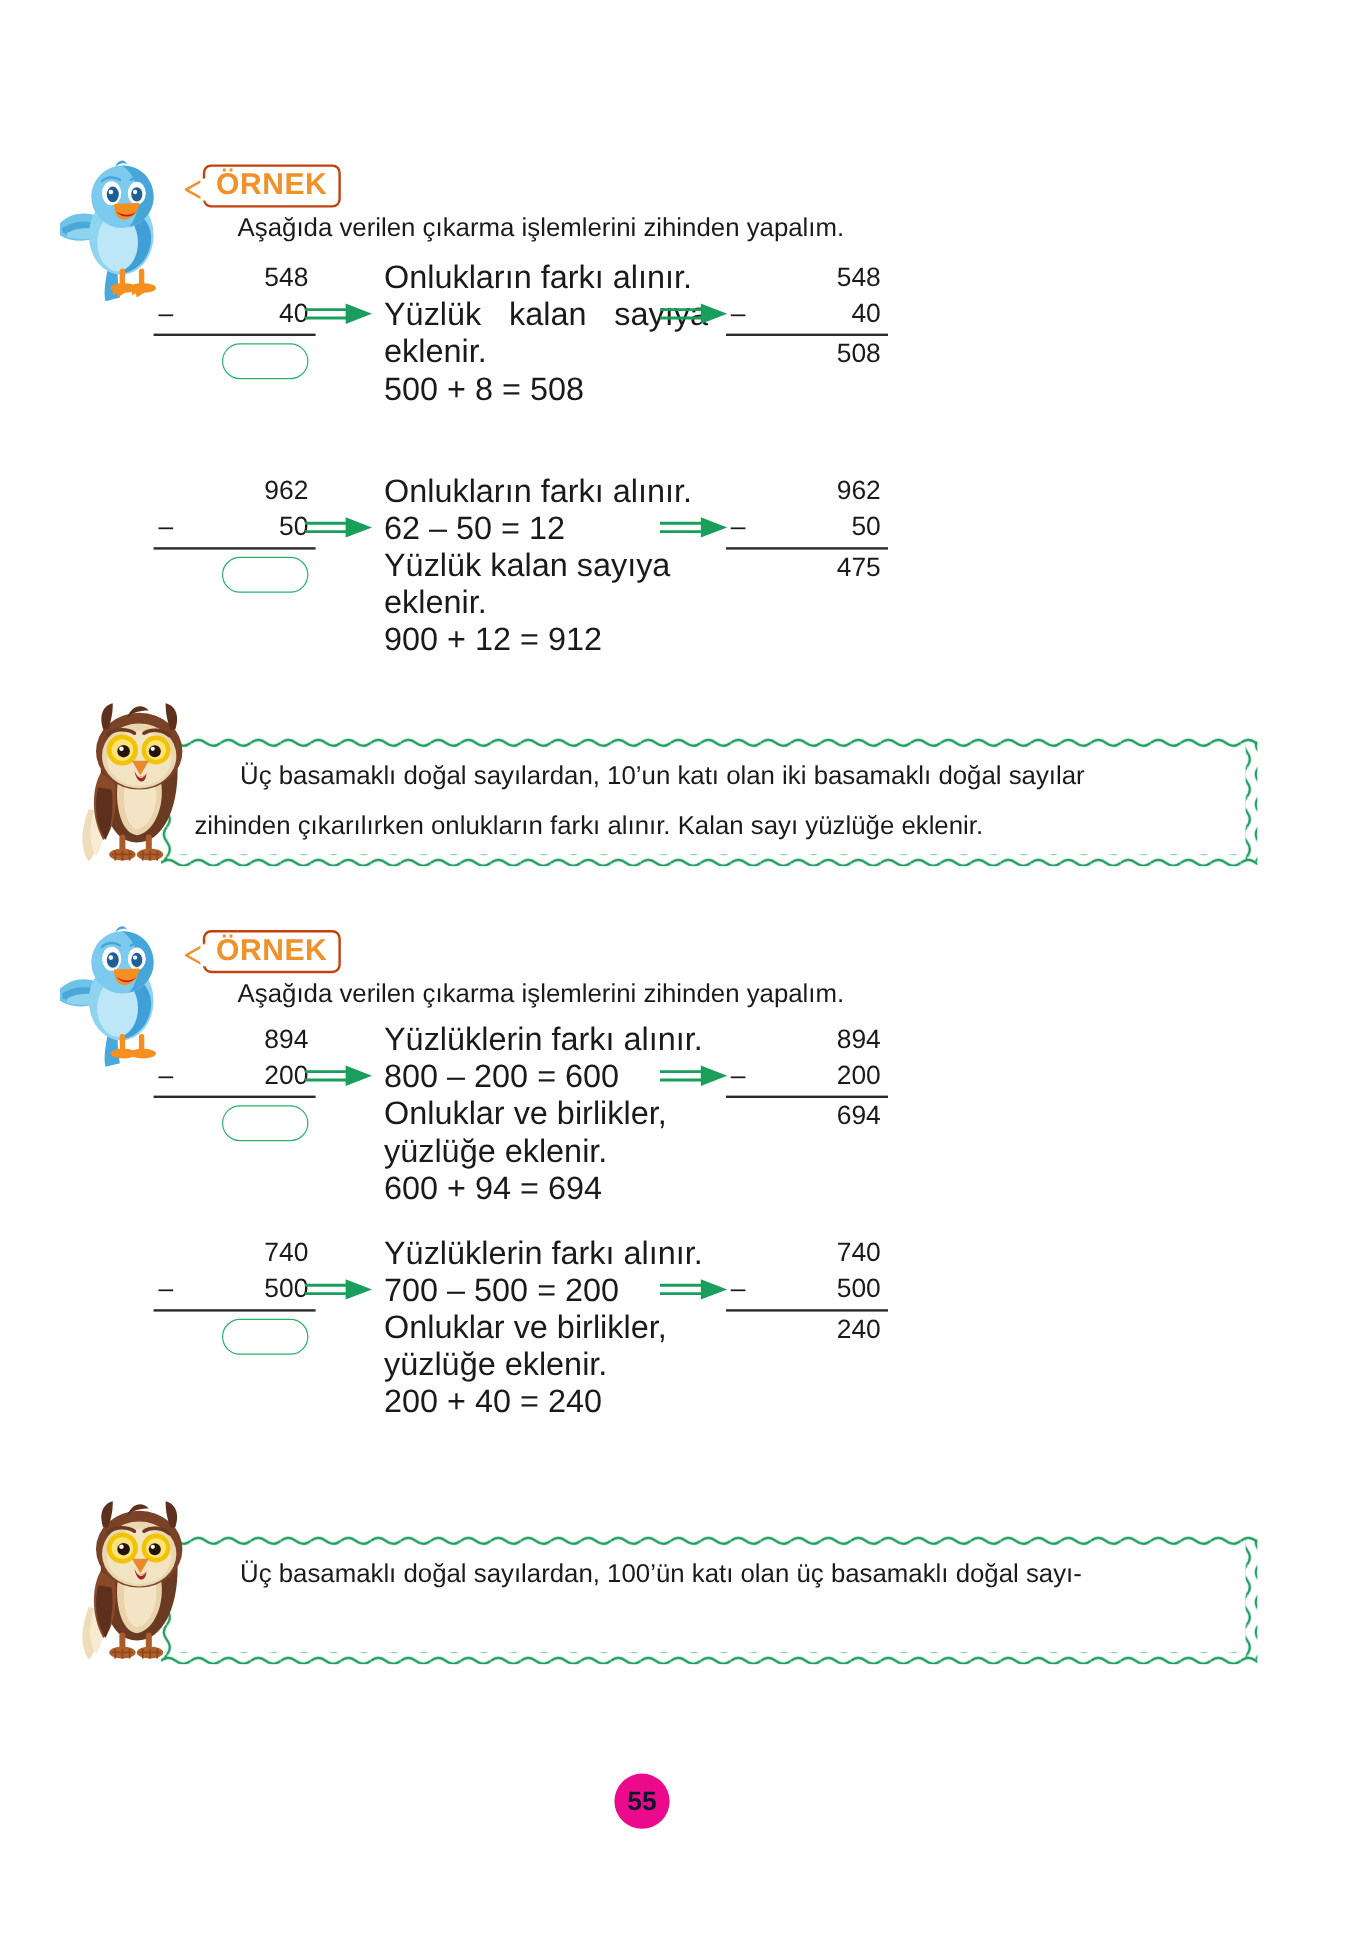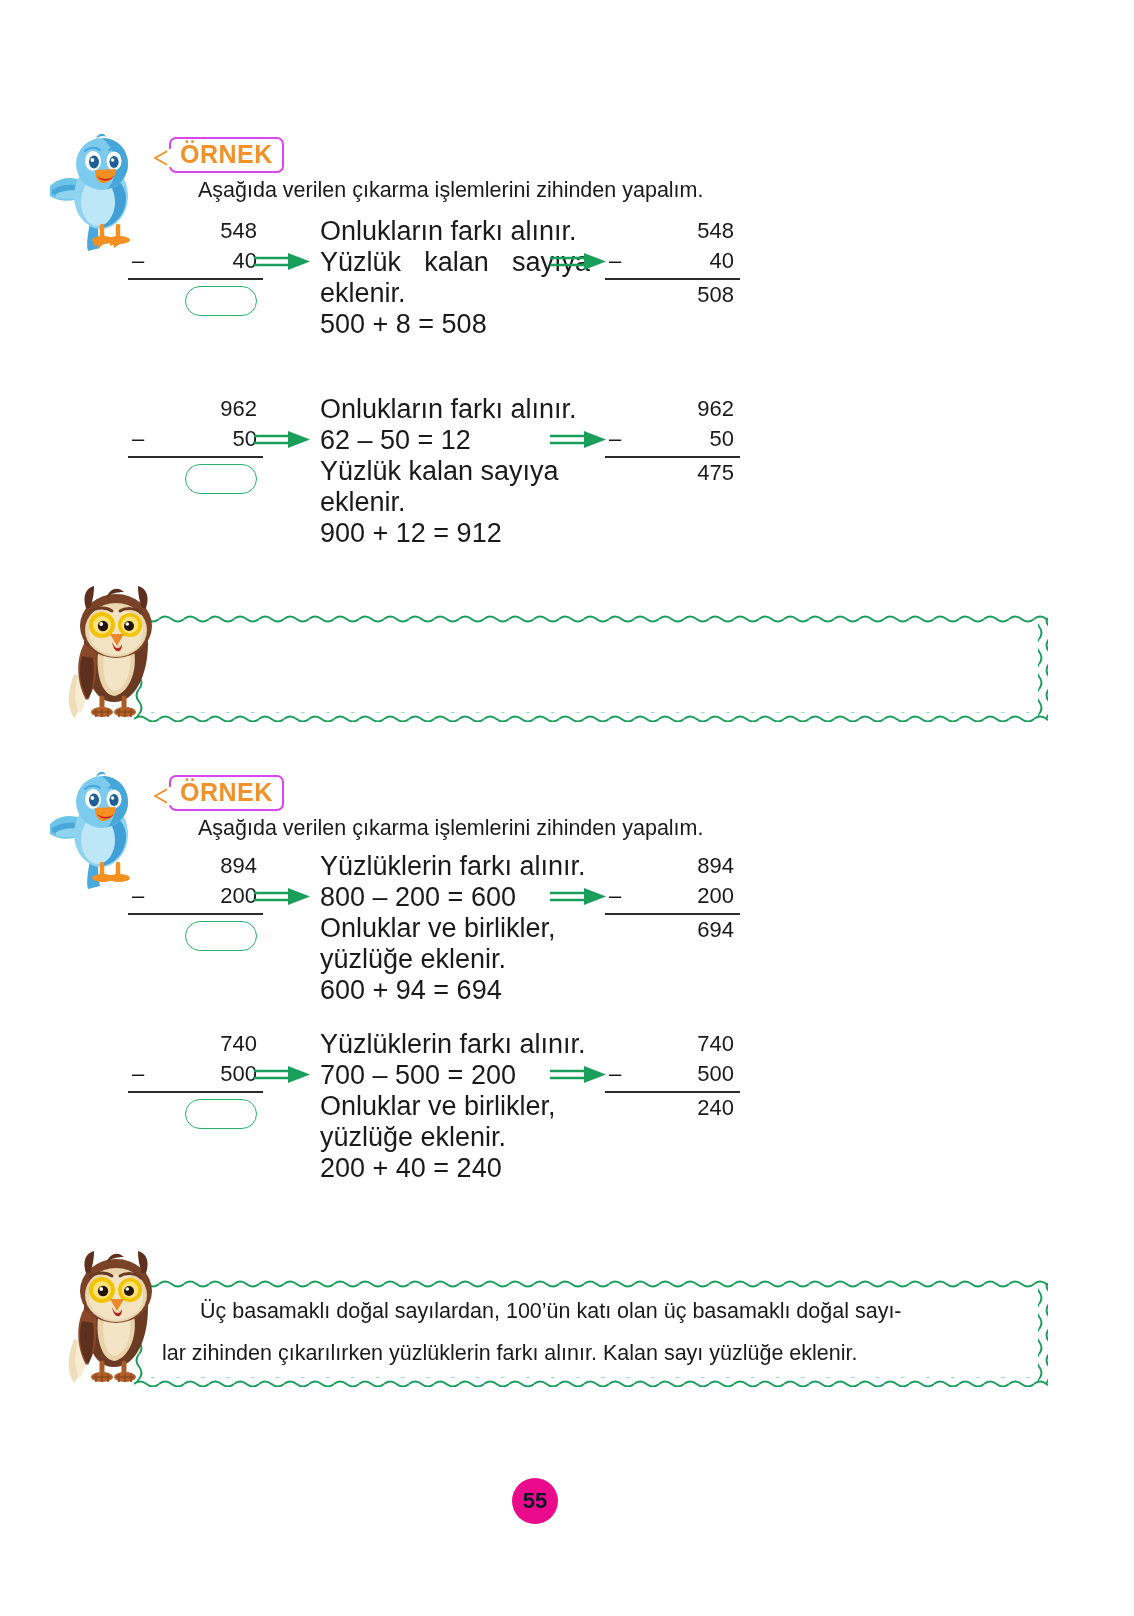--- a/index.html
+++ b/index.html
@@ -17,21 +17,21 @@
 
   
   .ornek-block { position:absolute; }
   .bird { position:absolute; left:0; top:0; width:95px; height:125px; }
   .badge-wrap { position:absolute; left:105px; top:8px; height:34px; display:flex; align-items:center; }
   .badge-tail {
     width:18px; height:20px; position:relative; margin-right:-2px;
   }
   .badge-tail svg { position:absolute; left:0; top:0; }
   .badge {
-    border:2px solid #d946ef;
+    border:2px solid #c2410c;
     border-radius:7px;
     padding:1px 9px 3px 9px;
     color:#f0912a;
     font-weight:bold;
     font-size:25px;
     letter-spacing:0.5px;
     line-height:28px;
     background:#fff;
   }
   .intro {
@@ -286,20 +286,24 @@
             <path d="M5 0 q-5 6.25 0 12.5 q5 6.25 0 12.5" fill="none" stroke="#1a9e5c" stroke-width="2"></path>
           </pattern>
         </defs>
         <rect x="0" y="0" width="914" height="10" fill="url(#w1h)"></rect>
         <rect x="0" y="98" width="914" height="10" fill="url(#w1h)"></rect>
         <rect x="904" y="4" width="10" height="100" fill="url(#w1v)"></rect>
         <rect x="0" y="4" width="10" height="100" fill="url(#w1v)"></rect>
       </svg>
     </div>
 
+    <div class="wavytext" style="left:100px; top:47px; width:876px;">
+      <div class="l1">Üç basamaklı doğal sayılardan, 10’un katı olan iki basamaklı doğal sayılar</div>
+      <div>zihinden çıkarılırken onlukların farkı alınır. Kalan sayı yüzlüğe eklenir.</div>
+    </div>
   </div>
 
   <div class="ornek-block" style="left:48px; top:768px; width:1000px; height:120px;">
 
     <div class="bird">
       <svg width="95" height="125" viewBox="0 0 95 125">
         <path d="M2 56 C14 44 34 46 44 58 C36 72 14 74 2 66 Z" fill="#6ec3e8"></path>
         <path d="M4 60 C16 52 32 54 40 60 C32 68 16 68 4 64 Z" fill="#49a8d8"></path>
         <path d="M8 64 C20 58 32 60 38 64 C30 70 18 70 8 68 Z" fill="#8ed4f0"></path>
         <path d="M42 92 C40 104 38 114 40 121 L52 118 C50 108 50 98 50 92 Z" fill="#4aa9dc"></path>
@@ -476,19 +480,18 @@
         </defs>
         <rect x="0" y="0" width="914" height="10" fill="url(#w2h)"></rect>
         <rect x="0" y="98" width="914" height="10" fill="url(#w2h)"></rect>
         <rect x="904" y="4" width="10" height="100" fill="url(#w2v)"></rect>
         <rect x="0" y="4" width="10" height="100" fill="url(#w2v)"></rect>
       </svg>
     </div>
 
     <div class="wavytext" style="left:100px; top:47px; width:876px;">
       <div class="l1">Üç basamaklı doğal sayılardan, 100’ün katı olan üç basamaklı doğal sayı-</div>
-      <div>lar zihinden çıkarılırken yüzlüklerin farkı alınır. Kalan sayı yüzlüğe eklenir.</div>
     </div>
   </div>
 
   <div class="pagenum">55</div>
 
 </div>
 
 </body></html>

